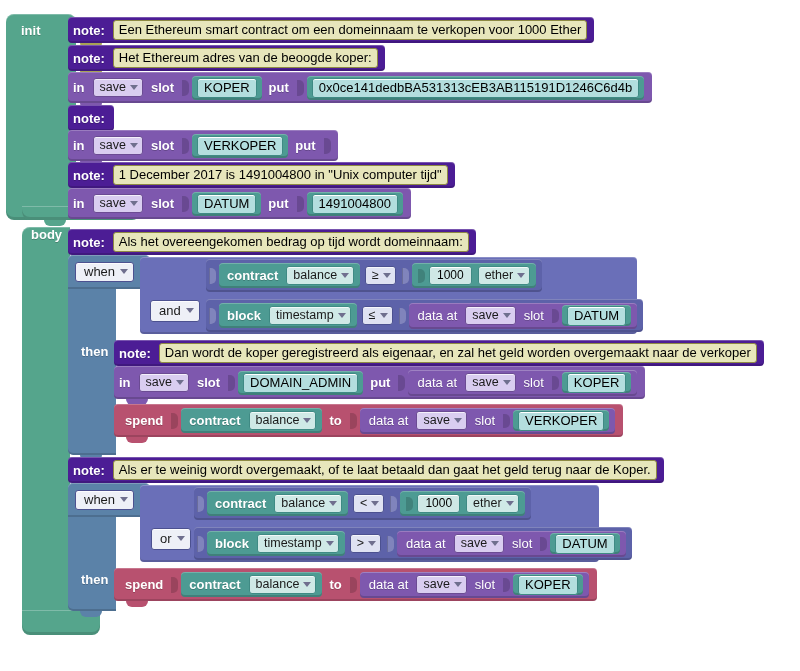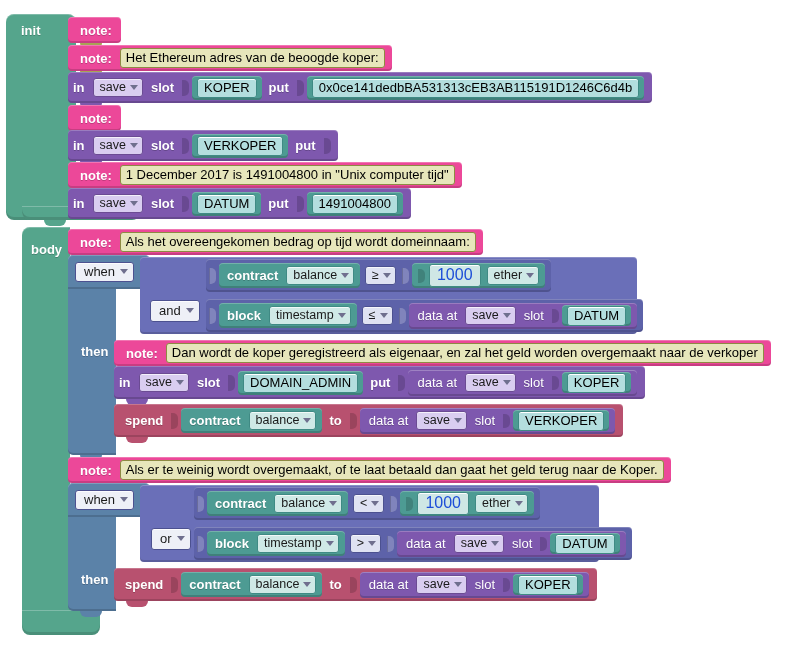--- a/index.html
+++ b/index.html
@@ -39,21 +39,21 @@
     position: absolute;
     bottom: -6px;
     width: 22px;
     height: 6px;
     border-radius: 0 0 7px 7px;
     pointer-events: none;
   }
 
   
   .c-hat    { background: #55a58c; box-shadow: inset 0 -3px 0 rgba(0,0,0,.13), inset 0 1px 0 rgba(255,255,255,.25); }
-  .c-note   { background: #ec4899; box-shadow: inset 0 -2px 0 rgba(0,0,0,.15), inset 0 1px 0 rgba(255,255,255,.25); padding-left: 7px; }
+  .c-note   { background: #4c1d95; box-shadow: inset 0 -2px 0 rgba(0,0,0,.15), inset 0 1px 0 rgba(255,255,255,.25); }
   .c-store  { background: #7e58ae; box-shadow: inset 0 -2px 0 rgba(0,0,0,.17), inset 0 1px 0 rgba(255,255,255,.22); }
   .c-data   { background: #7e58ae; box-shadow: inset 0 -2px 0 rgba(0,0,0,.17), inset 0 1px 0 rgba(255,255,255,.22); }
   .c-ctrl   { background: #5b82a8; box-shadow: inset 0 -2px 0 rgba(0,0,0,.15), inset 0 1px 0 rgba(255,255,255,.22); }
   .c-logic  { background: #6a6fb8; box-shadow: inset 0 -2px 0 rgba(0,0,0,.15), inset 0 1px 0 rgba(255,255,255,.22); }
   .c-cmp    { background: #5d62a9; box-shadow: inset 0 -2px 0 rgba(0,0,0,.15), inset 0 1px 0 rgba(255,255,255,.22); }
   .c-value  { background: #4d9b93; box-shadow: inset 0 -2px 0 rgba(0,0,0,.17), inset 0 1px 0 rgba(255,255,255,.22); }
   .c-spend  { background: #b8516f; box-shadow: inset 0 -2px 0 rgba(0,0,0,.15), inset 0 1px 0 rgba(255,255,255,.22); }
 
   .n-hat   { background: #55a58c; }
   .n-note  { background: #a8a355; }
@@ -89,25 +89,25 @@
     border: 1px solid #3f8a84;
     border-radius: 3px;
     padding: 2px 6px 3px 6px;
     font-size: 13px;
     margin: 0 3px;
     box-shadow: inset 0 1px 0 #fff;
   }
   
   .fld-num {
     background: #cfe7e5;
-    color: #1d4ed8;
+    color: #000000;
     border: 1px solid #3f8a84;
     border-radius: 3px;
     padding: 2px 7px 3px 7px;
-    font-size: 16px;
+    font-size: 12px;
     margin: 0 3px;
     box-shadow: inset 0 1px 0 #fff;
   }
   
   .dd-lav {
     background: #d9cdf0;
     color: #1a1a1a;
     border: 1px solid #6b4b93;
     border-radius: 3px;
     padding: 2px 4px 3px 6px;
@@ -202,20 +202,21 @@
 <div id="canvas">
 
   <div class="blk c-hat" style="left:6px; top:14px; width:70px; height:206px; align-items:flex-start; border-radius:8px 8px 0 8px;">
     <span class="lbl" style="margin-top:10px; margin-left:10px;">init</span>
   </div>
   <div class="blk c-hat" style="left:22px; top:206px; width:118px; height:14px; border-radius:0 0 8px 8px;"></div>
   <div class="notch-bot n-hat" style="position:absolute; left:44px; top:220px;"></div>
 
   <div class="blk c-note" style="left:68px; top:17px; height:26px; padding-right:4px;">
     <span class="lbl">note:</span>
+    <span class="fld-note">Een Ethereum smart contract om een domeinnaam te verkopen voor 1000 Ether</span>
   </div>
   <div class="notch-bot n-note" style="left:80px; top:43px;"></div>
 
   <div class="blk c-note" style="left:68px; top:45px; height:26px; padding-right:4px;">
     <span class="lbl">note:</span>
     <span class="fld-note">Het Ethereum adres van de beoogde koper:</span>
   </div>
   <div class="notch-bot n-note" style="left:80px; top:71px;"></div>
 
   <div class="blk c-store" style="left:68px; top:72px; height:31px; padding-right:6px;">
@@ -276,21 +277,21 @@
       <span class="fld-teal">DATUM</span>
     </span>
     <span class="lbl">put</span>
     <span class="tab-dark"></span>
     <span class="inner c-value" style="padding:0 2px;">
       <span class="fld-teal">1491004800</span>
     </span>
   </div>
 
   <div class="blk c-hat" style="left:22px; top:227px; width:48px; height:398px; align-items:flex-start; border-radius:8px 0 0 0;">
-    <span class="lbl" style="margin-top:16px; margin-left:4px;">body</span>
+    <span class="lbl" style="margin-top:1px; margin-left:4px;">body</span>
   </div>
   <div class="blk c-hat" style="left:22px; top:610px; width:78px; height:25px; border-radius:0 0 8px 8px;"></div>
 
   <div class="blk c-note" style="left:68px; top:229px; height:26px; padding-right:4px;">
     <span class="lbl">note:</span>
     <span class="fld-note">Als het overeengekomen bedrag op tijd wordt domeinnaam:</span>
   </div>
   <div class="notch-bot n-note" style="left:80px; top:255px;"></div>
 
   <div class="blk c-ctrl" style="left:68px; top:255px; width:48px; height:200px; border-radius:5px 0 0 5px; display:block;"></div>

